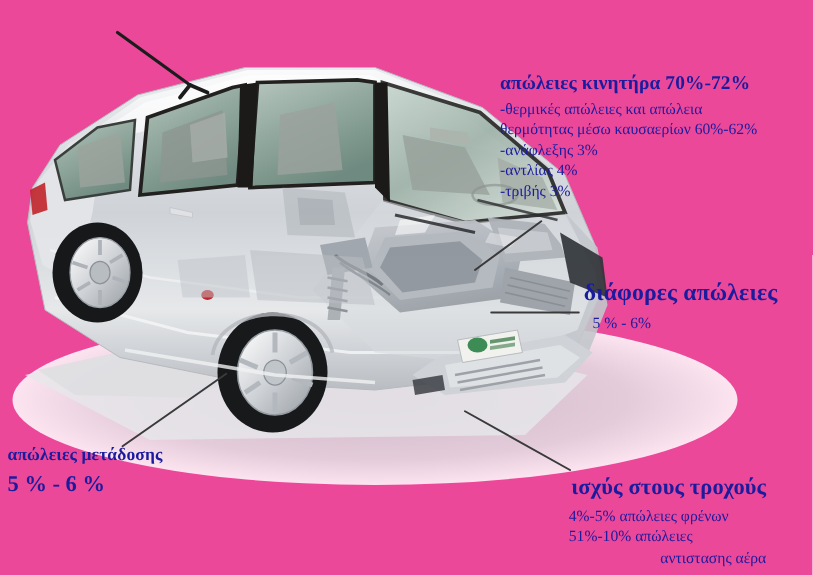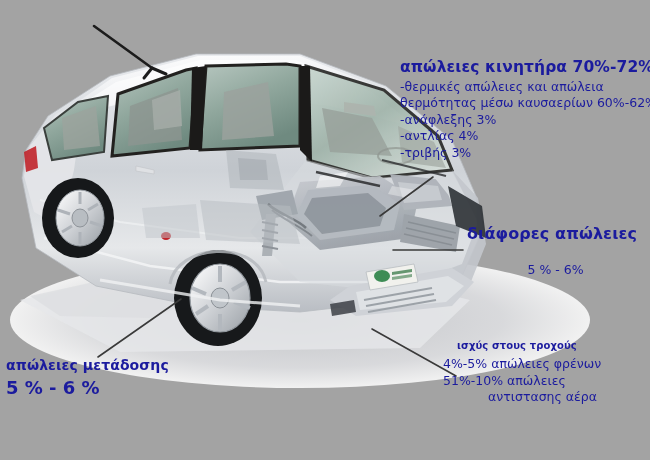--- a/index.html
+++ b/index.html
@@ -54,44 +54,44 @@
     white-space: nowrap;
   }
 
   
   #engine-losses { left: 400px; top: 58px; }
   #engine-losses .title { font-size: 15.5px; }
   #engine-losses .lines { margin-top: 2px; }
 
   
   #misc-losses { left: 467px; top: 224px; }
-  #misc-losses .title { font-size: 16px; }
-  #misc-losses .lines { margin-top: 19px; padding-left: 7px; text-align: center; }
+  #misc-losses .title { font-size: 19px; }
+  #misc-losses .lines { margin-top: 3px; padding-left: 7px; }
 
   
   #wheel-power { left: 443px; top: 340px; text-align: left; }
-  #wheel-power .title { font-size: 10px; padding-left: 14px; }
-  #wheel-power .lines { margin-top: 4px; }
-  #wheel-power .lines .indent { padding-left: 45px; }
+  #wheel-power .title { font-size: 18px; padding-left: 14px; margin-top: 39px; }
+  #wheel-power .lines { margin-top: 4px; margin-left: 12px; }
+  #wheel-power .lines .indent { padding-left: 45px; text-align: right; }
 
   
   #transmission-losses { left: 6px; top: 357px; }
   #transmission-losses .title { font-size: 14px; }
   #transmission-losses .lines {
     margin-top: 2px;
     text-align: left;
     font-size: 18px;
     font-weight: bold;
     padding-right: 12px;
   }
 </style>
 </head>
 <body>
 
-<div id="stage" style="background: #a3a3a3;">
+<div id="stage" style="background: #ec4899; font-family: Liberation Serif, serif;">
 
   <svg id="carLayer" viewBox="0 0 650 460">
     <defs>
       <linearGradient id="bodyTop" x1="0" y1="0" x2="0.3" y2="1">
         <stop offset="0%" stop-color="#ffffff"></stop>
         <stop offset="40%" stop-color="#f2f3f5"></stop>
         <stop offset="100%" stop-color="#cdd0d5"></stop>
       </linearGradient>
       <linearGradient id="bodySide" x1="0" y1="0" x2="0" y2="1">
         <stop offset="0%" stop-color="#e9ebee"></stop>

